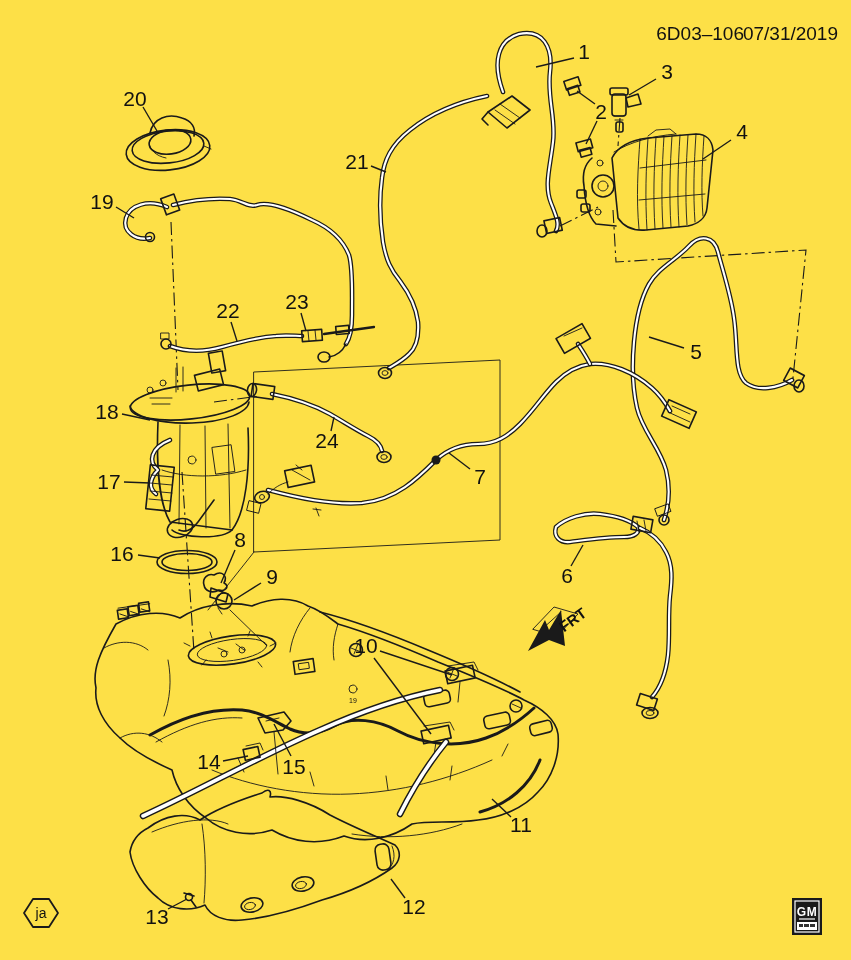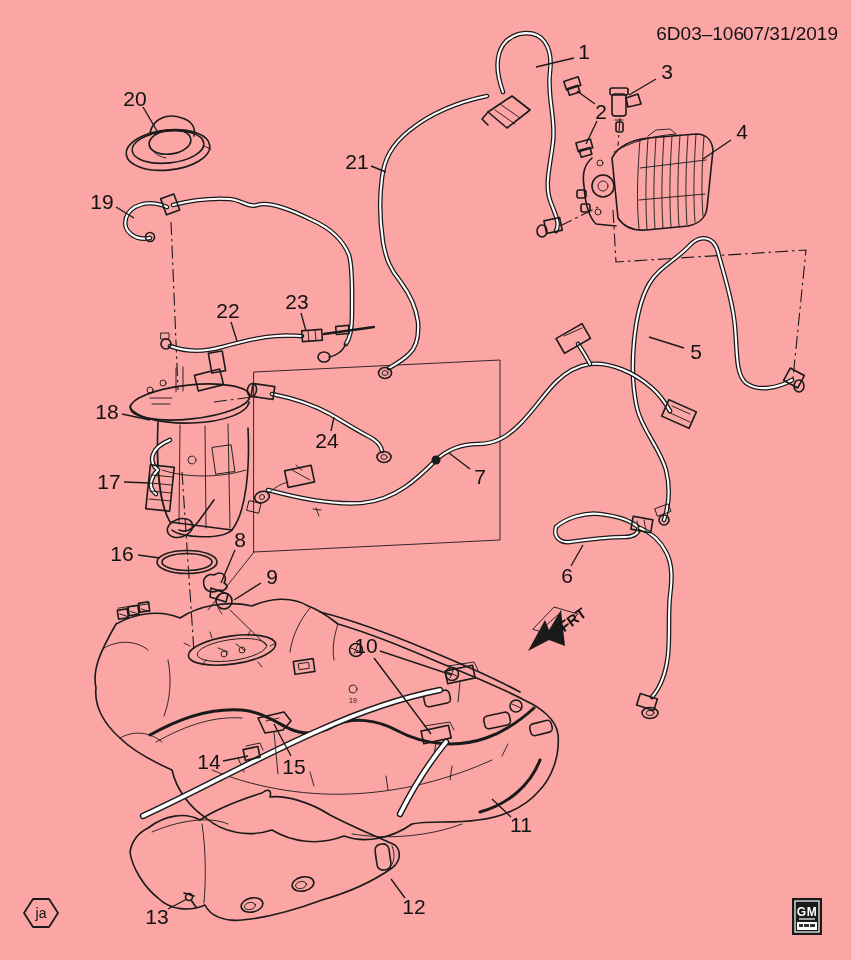--- a/index.html
+++ b/index.html
@@ -1,16 +1,16 @@
 <!DOCTYPE html>
 <html><head>
 <meta charset="utf-8">
 <style>
   html,body{margin:0;padding:0;background:#e8e8e8;}
-  #page{position:relative;width:851px;height:960px;background:#fca5a5;overflow:hidden;
+  #page{position:relative;width:851px;height:960px;background:#fde047;overflow:hidden;
         font-family:"Liberation Sans",sans-serif;}
   svg{position:absolute;inset:0;}
   
   .ol{fill:none;stroke:#1a1a1a;stroke-width:1.6;stroke-linecap:round;stroke-linejoin:round;}
   .thin{fill:none;stroke:#1a1a1a;stroke-width:0.9;stroke-linecap:round;stroke-linejoin:round;}
   .bold{fill:none;stroke:#1a1a1a;stroke-width:3;stroke-linecap:round;stroke-linejoin:round;}
   .tube{fill:none;stroke:#1a1a1a;stroke-width:4.6;stroke-linecap:round;stroke-linejoin:round;}
   .tube-core{fill:none;stroke:#ffffff;stroke-width:2.1;stroke-linecap:round;stroke-linejoin:round;}
   .strap{fill:none;stroke:#1a1a1a;stroke-width:6.5;stroke-linecap:round;}
   .strap-core{fill:none;stroke:#ffffff;stroke-width:3.6;stroke-linecap:round;}

